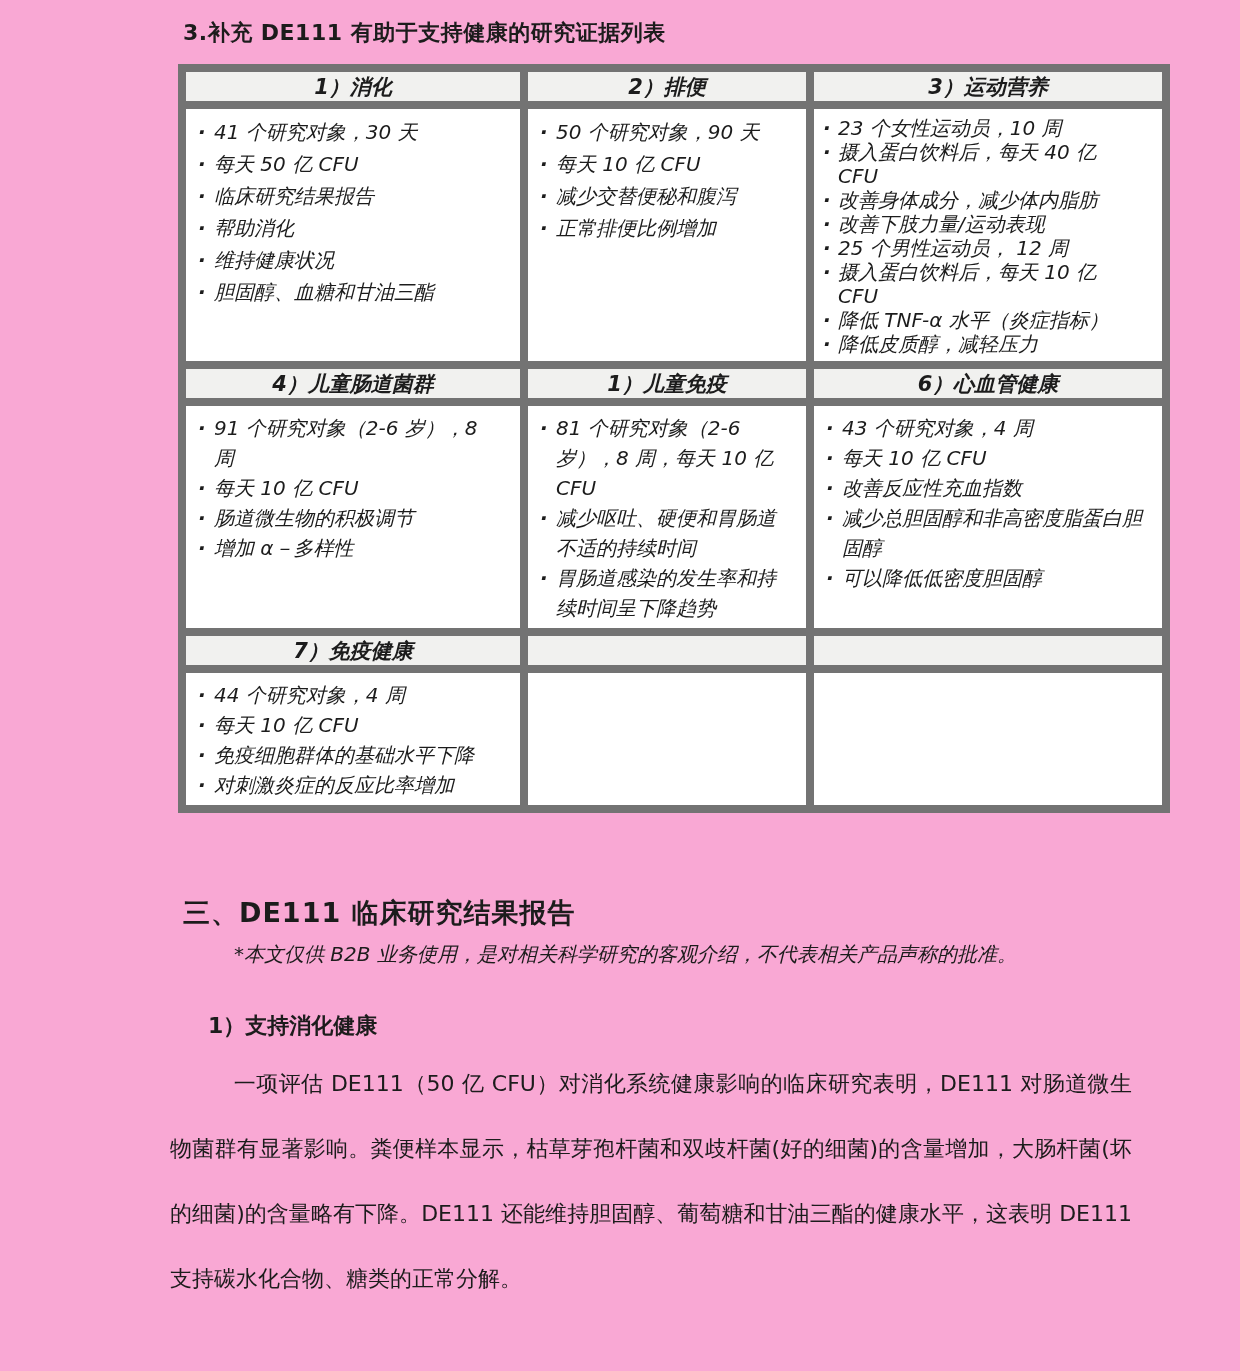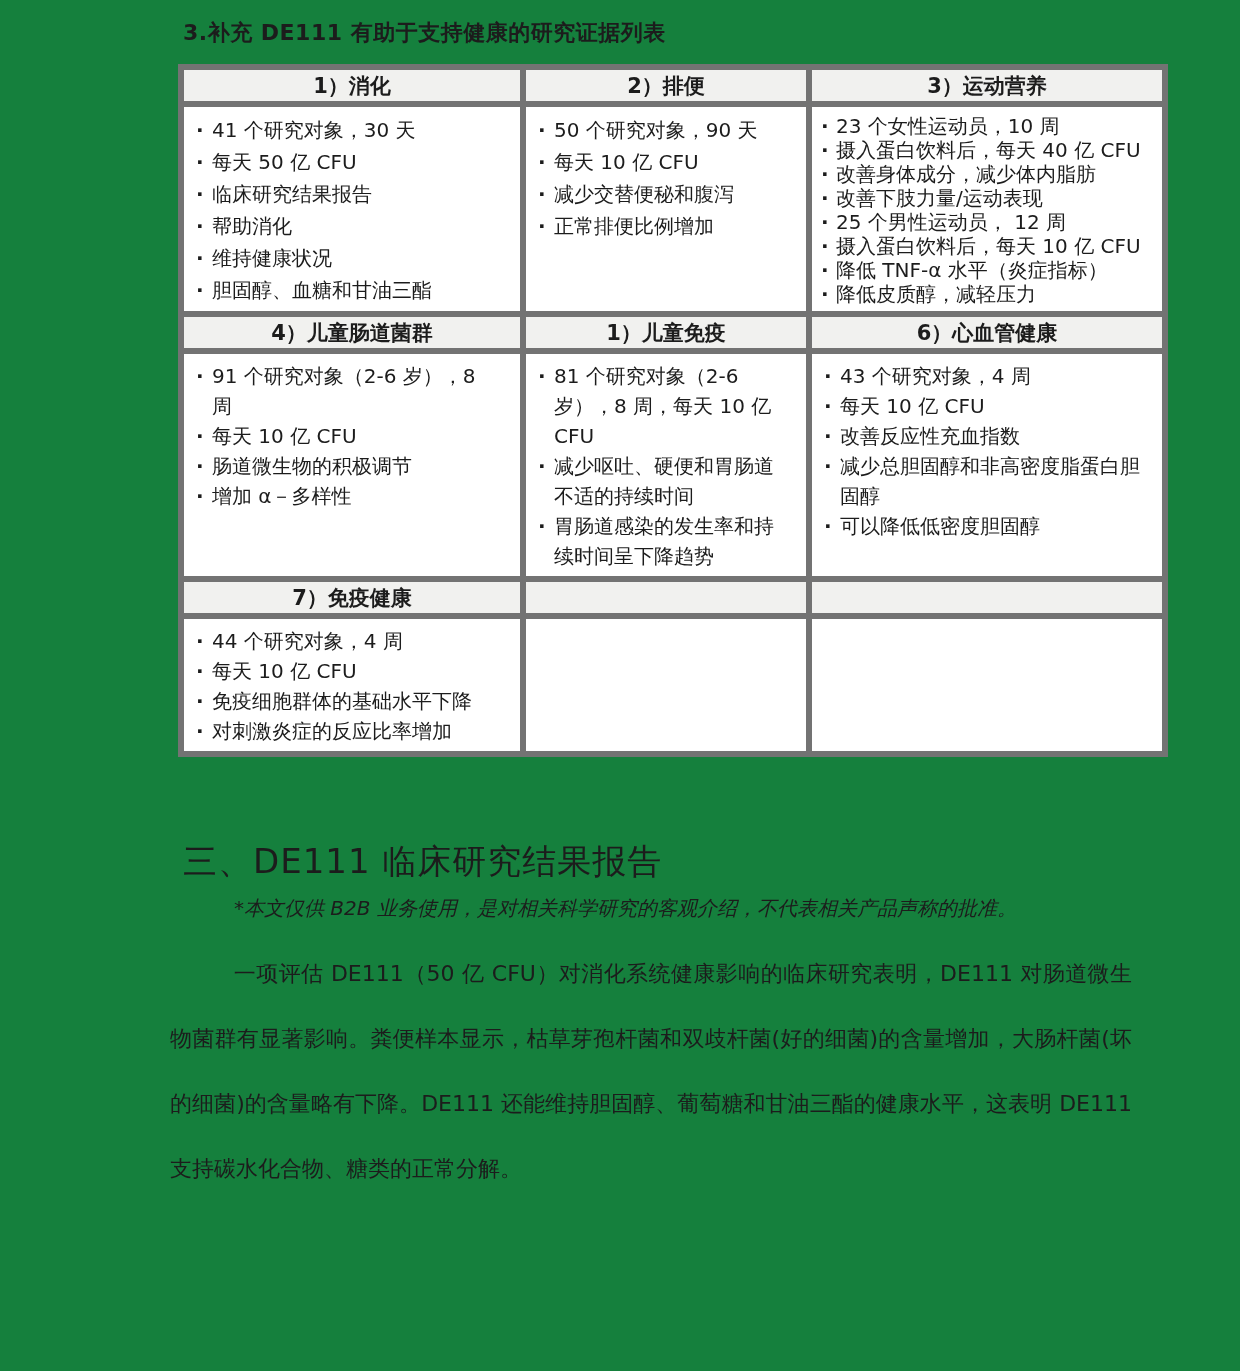--- a/index.html
+++ b/index.html
@@ -7,35 +7,36 @@
   body {
     width: 1240px; height: 1371px;
     font-family: "DejaVu Sans", "Liberation Sans", sans-serif;
     color: #1c1c1c;
   }
   .page {
     position: relative;
     width: 1240px; height: 1371px;
     padding: 16px 108px 0 170px;
     overflow: hidden;
-    background: #15803d;
+    background: #f9a8d4;
   }
   .doc-title {
     font-size: 22px; font-weight: bold;
     margin: 2px 0 16px 13px;
     letter-spacing: 0.5px;
   }
   table.evidence {
     border-collapse: collapse;
     table-layout: fixed;
     margin-left: 8px;
     width: 984px;
   }
   table.evidence th, table.evidence td {
-    border: 6px solid #737373;
+    border: 8px solid #737373;
+    font-style: italic;
   }
   table.evidence th {
     height: 37px;
     background: #f1f1ef;
     font-size: 21px;
     font-weight: bold;
     text-align: center;
     vertical-align: middle;
   }
   table.evidence td {
@@ -57,21 +58,21 @@
     content: "\00B7";
     position: absolute;
     left: 6px;
     font-weight: bold;
   }
   td.tight .bullet { line-height: 24px; padding-left: 18px; }
   td.tight .bullet::before { left: 3px; }
   td.mid .bullet { line-height: 30px; }
 
   .h-report {
-    font-size: 34px; font-weight: normal;
+    font-size: 27px; font-weight: bold;
     margin: 82px 0 0 13px;
     letter-spacing: 1px;
   }
   .para {
     font-size: 22px;
     line-height: 65px;
     text-align: justify;
     margin-top: 14px;
   }
   .para.indent { text-indent: 2.9em; }
@@ -180,16 +181,17 @@
       </tr>
     </tbody>
   </table>
 
   <h1 class="h-report">三、DE111 临床研究结果报告</h1>
 
 
   <p class="note">*本文仅供 B2B 业务使用，是对相关科学研究的客观介绍，不代表相关产品声称的批准。</p>
 
 
+  <h3 class="h-sec1-1">1）支持消化健康</h3>
 
   <p class="para indent para-body">一项评估 DE111（50 亿 CFU）对消化系统健康影响的临床研究表明，DE111 对肠道微生物菌群有显著影响。粪便样本显示，枯草芽孢杆菌和双歧杆菌(好的细菌)的含量增加，大肠杆菌(坏的细菌)的含量略有下降。DE111 还能维持胆固醇、葡萄糖和甘油三酯的健康水平，这表明 DE111 支持碳水化合物、糖类的正常分解。</p>
 
 </div>
 
 </body></html>

